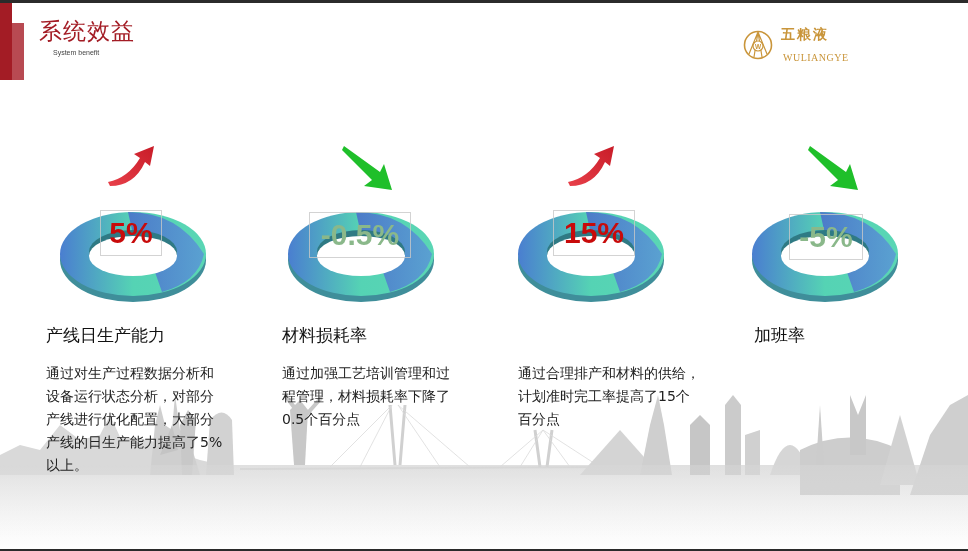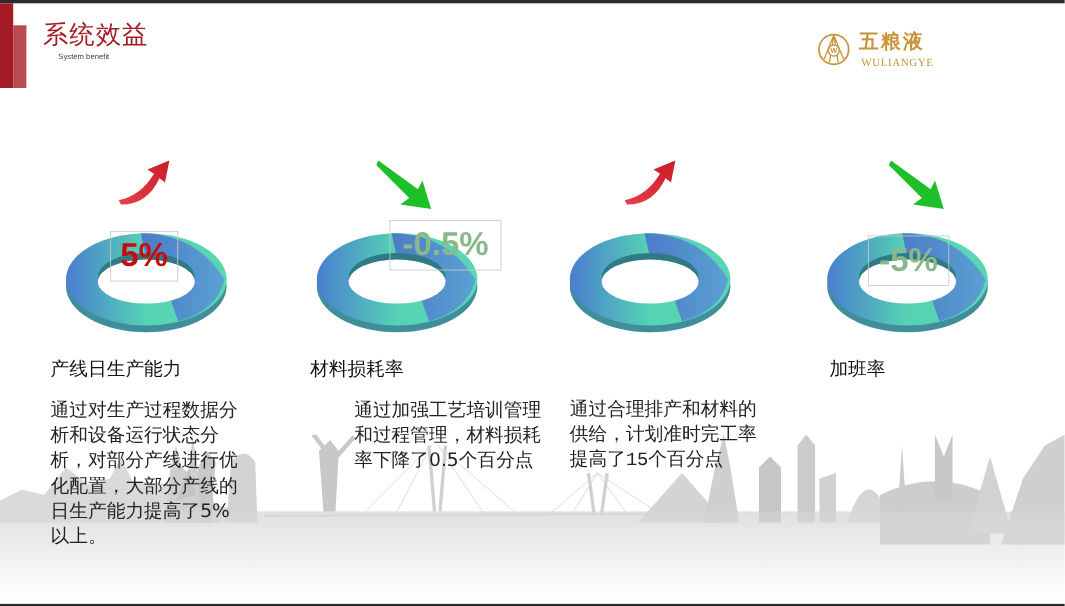--- a/index.html
+++ b/index.html
@@ -10,33 +10,33 @@
   }
   .topbar { position: absolute; left: 0; top: 0; width: 968px; height: 3px; background: #2b2b2b; }
   .bottombar { position: absolute; left: 0; bottom: 0; width: 968px; height: 2px; background: #2b2b2b; }
   .accent-1 { position: absolute; left: 0; top: 3px; width: 12px; height: 77px; background: #a31c25; }
   .accent-2 { position: absolute; left: 12px; top: 23px; width: 12px; height: 57px; background: #b84a52; }
   .title { position: absolute; left: 39px; top: 16px; font-size: 23px; color: #a31c25; letter-spacing: 1px; }
   .subtitle { position: absolute; left: 53px; top: 49px; font-size: 7px; color: #444; font-family: "Liberation Sans", sans-serif; }
 
   .logo { position: absolute; left: 743px; top: 26px; width: 130px; height: 40px; }
   .logo-emblem { position: absolute; left: 0; top: 4px; width: 30px; height: 30px; }
-  .logo-cn { position: absolute; left: 38px; top: 0px; font-size: 18px; color: #c9953a; font-family: Liberation Sans, sans-serif; letter-spacing: 2px; font-weight: bold; }
+  .logo-cn { position: absolute; left: 38px; top: 0px; font-size: 14px; color: #c9953a; font-family: Liberation Sans, sans-serif; letter-spacing: 2px; font-weight: bold; }
   .logo-en { position: absolute; left: 40px; top: 26px; font-size: 10px; color: #c9953a; font-family: "Liberation Serif", serif; letter-spacing: 0.5px; }
 
   .skyline { position: absolute; left: 0; top: 395px; width: 968px; height: 154px; }
 
   .card { position: absolute; top: 140px; width: 230px; height: 340px; }
   .arrow { position: absolute; width: 60px; height: 50px; }
   .ring { position: absolute; left: 12px; top: 66px; width: 150px; height: 100px; }
   .value-box { position: absolute; border: 1px solid rgba(200,200,200,0.8); height: 44px; display: flex; align-items: center; justify-content: center; font-family: "Liberation Sans", sans-serif; font-weight: bold; font-size: 30px; }
   .value-up { color: #c80a0a; }
   .value-down { color: #8ab88a; }
   .card-title { position: absolute; left: 0; top: 184px; font-size: 17px; font-weight: normal; color: #111; white-space: nowrap; }
-  .card-desc { position: absolute; left: 0; top: 222px; width: 180px; font-size: 17px; line-height: 23px; color: #222; }
+  .card-desc { position: absolute; left: 0; top: 222px; width: 180px; font-size: 14px; line-height: 23px; color: #222; }
 </style>
 </head>
 <body>
 
 <div class="topbar"></div>
 <div class="accent-1"></div>
 <div class="accent-2"></div>
 <div class="title">系统效益</div>
 <div class="subtitle">System benefit</div>
 
@@ -127,37 +127,38 @@
   <svg class="arrow" style="left:60px; top:4px;" viewBox="0 0 60 50">
     <path d="M2 2 L38 28 L42 20 L50 46 L22 42 L30 36 L0 6 Z" fill="#1fbf2a"></path>
   </svg>
   <svg class="ring" viewBox="0 0 150 100" style="left:4px;">
     <ellipse cx="75" cy="54" rx="73" ry="42" fill="#3f8e9a"></ellipse>
     <ellipse cx="75" cy="48" rx="73" ry="42" fill="url(#ringMain)"></ellipse>
     <path d="M70 6 Q120 6 146 48 Q140 76 104 86 L92 52 Q98 34 74 24 Z" fill="url(#ringBlue)" opacity="0.85"></path>
     <ellipse cx="75" cy="46" rx="44" ry="22" fill="#2f7a84"></ellipse>
     <ellipse cx="75" cy="50" rx="44" ry="20" fill="#ffffff"></ellipse>
   </svg>
-  <div class="value-box value-down" style="left:27px; top:60px; width:100px;margin-left:45px;">-0.5%</div>
+  <div class="value-box value-down" style="left:27px; top:72px; width:100px;">-0.5%</div>
   <div class="card-title">材料损耗率</div>
-  <div class="card-desc" style="width:180px;margin-left:40px;">通过加强工艺培训管理和过程管理，材料损耗率下降了0.5个百分点</div>
+  <div class="card-desc" style="width:180px;">通过加强工艺培训管理和过程管理，材料损耗率下降了0.5个百分点</div>
 </div>
 
 <div class="card" style="left:518px;">
   <svg class="arrow" style="left:46px; top:2px;" viewBox="0 0 60 50">
     <path d="M4 40 Q24 36 36 16 L30 12 L50 4 L46 24 L41 20 Q30 44 6 44 Z" fill="url(#redArrow)"></path>
   </svg>
   <svg class="ring" viewBox="0 0 150 100" style="left:-2px;">
     <ellipse cx="75" cy="54" rx="73" ry="42" fill="#3f8e9a"></ellipse>
     <ellipse cx="75" cy="48" rx="73" ry="42" fill="url(#ringMain)"></ellipse>
     <path d="M70 6 Q120 6 146 48 Q140 76 104 86 L92 52 Q98 34 74 24 Z" fill="url(#ringBlue)" opacity="0.85"></path>
     <ellipse cx="75" cy="46" rx="44" ry="22" fill="#2f7a84"></ellipse>
     <ellipse cx="75" cy="50" rx="44" ry="20" fill="#ffffff"></ellipse>
   </svg>
-  <div class="card-desc" style="width:184px;font-family:Liberation Mono, monospace;">通过合理排产和材料的供给，计划准时完工率提高了15个百分点</div>
+  <div class="value-box value-up" style="left:35px; top:70px; width:80px;">15%</div>
+  <div class="card-desc" style="width:184px;">通过合理排产和材料的供给，计划准时完工率提高了15个百分点</div>
 </div>
 
 <div class="card" style="left:754px;">
   <svg class="arrow" style="left:54px; top:4px;" viewBox="0 0 60 50">
     <path d="M2 2 L38 28 L42 20 L50 46 L22 42 L30 36 L0 6 Z" fill="#1fbf2a"></path>
   </svg>
   <svg class="ring" viewBox="0 0 150 100" style="left:-4px;">
     <ellipse cx="75" cy="54" rx="73" ry="42" fill="#3f8e9a"></ellipse>
     <ellipse cx="75" cy="48" rx="73" ry="42" fill="url(#ringMain)"></ellipse>
     <path d="M70 6 Q120 6 146 48 Q140 76 104 86 L92 52 Q98 34 74 24 Z" fill="url(#ringBlue)" opacity="0.85"></path>

